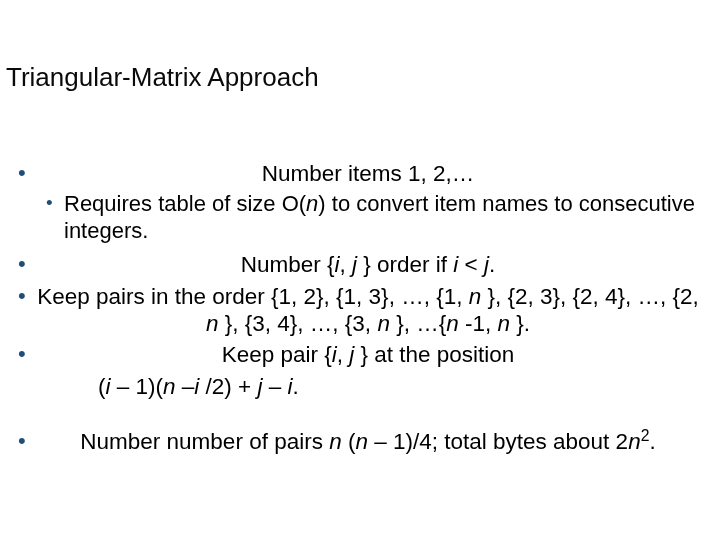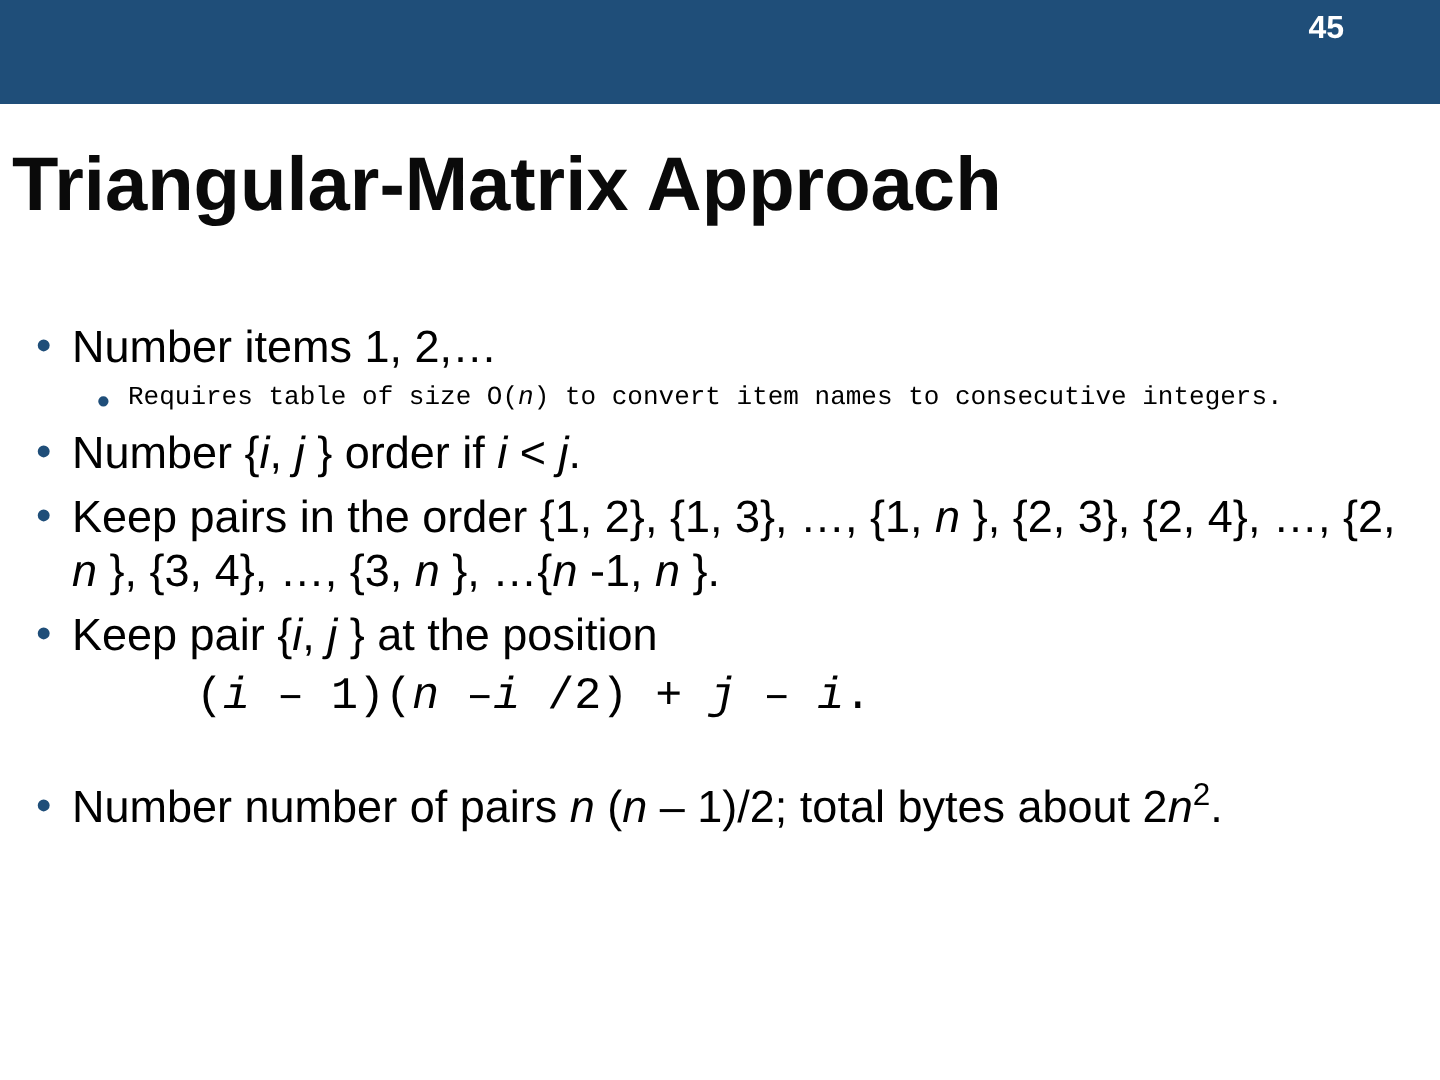--- a/index.html
+++ b/index.html
@@ -27,88 +27,84 @@
     background: #1f4e79;
     color: #fff;
     box-sizing: border-box;
     padding: 6px 48px 0 0;
     text-align: right;
     font-size: 16px;
     font-weight: bold;
   }
   .title {
     position: absolute;
-    top: 72px;
+    top: 62px;
     left: 6px;
-    font-size: 38px;
-    font-weight: bold;
+    font-size: 26px;
+    font-weight: normal;
     color: #0a0a0a;
     letter-spacing: 0px;
   }
   .content {
     position: absolute;
     top: 160px;
     left: 18px;
     right: 20px;
     font-size: 22.5px;
     line-height: 1.22;
   }
   .content .b1 {
     margin: 0 0 4px 0;
     padding-left: 18px;
     position: relative;
+    text-align: center;
   }
   .content .b1::before {
     content: "•";
     position: absolute;
     left: 0;
     top: 0;
     color: #1f4e79;
     font-size: 22px;
     line-height: 1.22;
   }
   .content .b2 {
     margin: 0 0 6px 0;
     padding-left: 18px;
     margin-left: 28px;
     position: relative;
-    font-size: 13px;
+    font-size: 22px;
     line-height: 1.22;
-    font-family: Liberation Mono, monospace;
   }
   .content .b2::before {
     content: "•";
     position: absolute;
     left: 0;
     top: 0;
     color: #1f4e79;
     font-size: 19px;
     line-height: 1.22;
   }
   .indent {
     margin-left: 80px;
     margin-top: 2px;
     margin-bottom: 6px;
     font-size: 22.5px;
-    font-family: Liberation Mono, monospace;
   }
   .gap {
     height: 22px;
   }
   .ital { font-style: italic; }
   .sup { font-size: 0.7em; vertical-align: super; line-height: 0; }
 </style>
 </head>
 <body>
 
 <div class="slide">
 
-  <div class="header-bar">
-    <span>45</span>
-  </div>
 
   <div class="title">Triangular-Matrix Approach</div>
 
   <div class="content">
 
     <div class="b1">
       <span>Number items 1, 2,…</span>
     </div>
 
     <div class="b2">
@@ -127,18 +123,18 @@
       <span>Keep pair {</span><span class="ital">i</span><span>, </span><span class="ital">j </span><span>} at the position</span>
     </div>
 
     <div class="indent">
       <span>(</span><span class="ital">i </span><span>– 1)(</span><span class="ital">n </span><span>–</span><span class="ital">i </span><span>/2) + </span><span class="ital">j </span><span>– </span><span class="ital">i</span><span>.</span>
     </div>
 
     <div class="gap"></div>
 
     <div class="b1">
-      <span>Number number of pairs </span><span class="ital">n </span><span>(</span><span class="ital">n </span><span>– 1)/2; total bytes about 2</span><span class="ital">n</span><span class="sup">2</span><span>.</span>
+      <span>Number number of pairs </span><span class="ital">n </span><span>(</span><span class="ital">n </span><span>– 1)/4; total bytes about 2</span><span class="ital">n</span><span class="sup">2</span><span>.</span>
     </div>
 
   </div>
 
 </div>
 
 </body></html>

